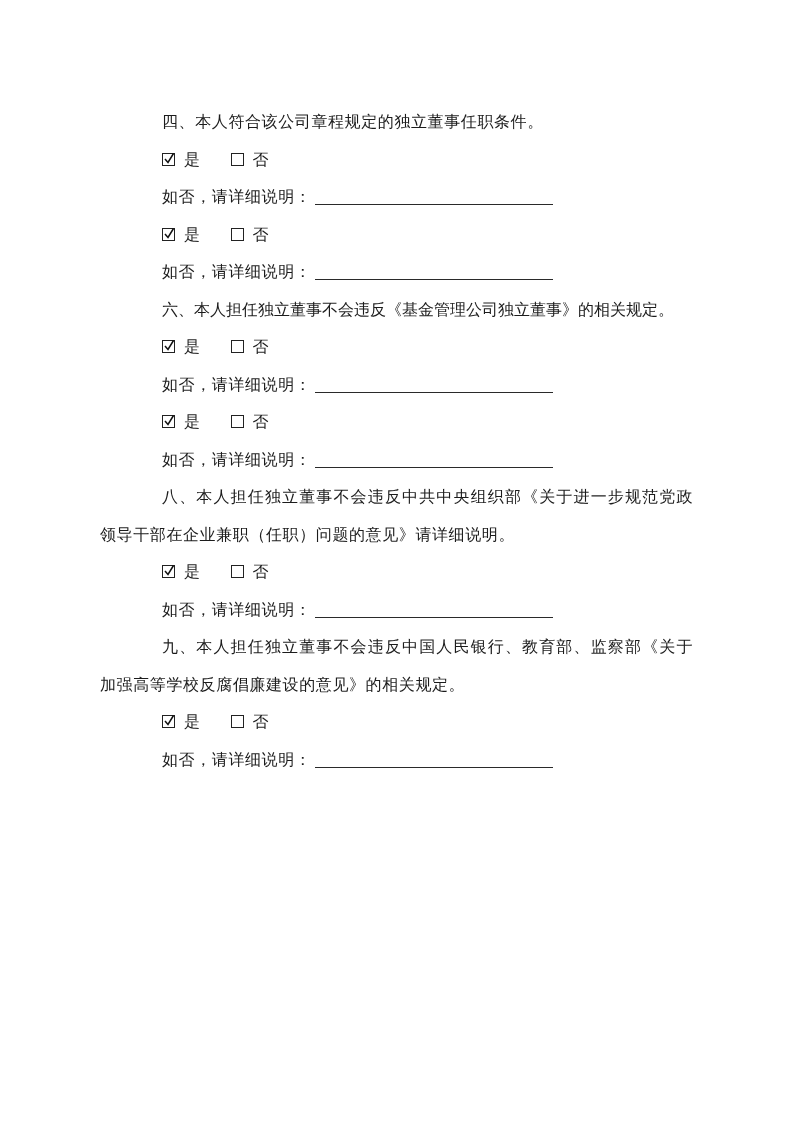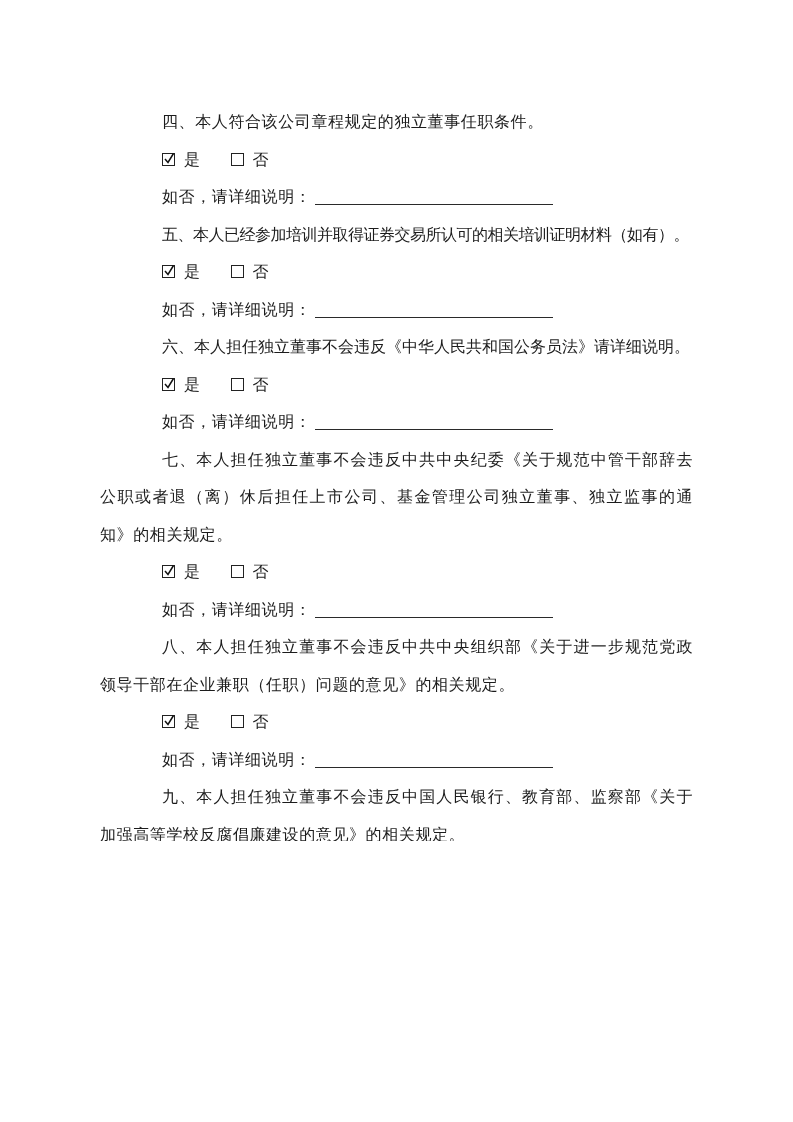--- a/index.html
+++ b/index.html
@@ -98,81 +98,79 @@
         </span>
         <span class="choice-label">否</span>
       </div>
       <div class="explain-row">
         <span class="prompt">如否，请详细说明：</span>
         <span class="blank-line"></span>
       </div>
     </div>
 
     <div class="item">
-      <p class="statement ls-n">五、本人已经参加培训并取得证券交易所认可的相关培训证明材料（如有）。</p>
-      <div class="choice-row">
-        <span class="checkbox checked">
-          <svg viewBox="0 0 12 12">
-              <path d="M2 6 L5 9.5 L10.5 0.5" stroke="#111" fill="none" stroke-width="1.5"></path>
-            </svg>
-        </span>
-        <span class="choice-label yes">是</span>
-        <span class="checkbox">
-          
-        </span>
-        <span class="choice-label">否</span>
-      </div>
-      <div class="explain-row">
-        <span class="prompt">如否，请详细说明：</span>
-        <span class="blank-line"></span>
-      </div>
-    </div>
-
-    <div class="item">
-      <p class="statement ls-0">六、本人担任独立董事不会违反《中华人民共和国公务员法》请详细说明。</p>
-      <div class="choice-row">
-        <span class="checkbox checked">
-          <svg viewBox="0 0 12 12">
-              <path d="M2 6 L5 9.5 L10.5 0.5" stroke="#111" fill="none" stroke-width="1.5"></path>
-            </svg>
-        </span>
-        <span class="choice-label yes">是</span>
-        <span class="checkbox">
-          
-        </span>
-        <span class="choice-label">否</span>
-      </div>
-      <div class="explain-row">
-        <span class="prompt">如否，请详细说明：</span>
-        <span class="blank-line"></span>
-      </div>
-    </div>
-
-    <div class="item">
-      <p class="statement">七、本人担任独立董事不会违反中共中央纪委《关于规范中管干部辞去公职或者退（离）休后担任上市公司、基金管理公司独立董事、独立监事的通知》的相关规定。</p>
-      <div class="choice-row">
-        <span class="checkbox checked">
-          <svg viewBox="0 0 12 12">
-              <path d="M2 6 L5 9.5 L10.5 0.5" stroke="#111" fill="none" stroke-width="1.5"></path>
-            </svg>
-        </span>
-        <span class="choice-label yes">是</span>
-        <span class="checkbox">
-          
-        </span>
-        <span class="choice-label">否</span>
-      </div>
-      <div class="explain-row">
-        <span class="prompt">如否，请详细说明：</span>
-        <span class="blank-line"></span>
-      </div>
-    </div>
-
-    <div class="item">
-      <p class="statement">八、本人担任独立董事不会违反中共中央组织部《关于进一步规范党政领导干部在企业兼职（任职）问题的意见》的相关规定。</p>
+      <div class="choice-row">
+        <span class="checkbox checked">
+          <svg viewBox="0 0 12 12">
+              <path d="M2 6 L5 9.5 L10.5 0.5" stroke="#111" fill="none" stroke-width="1.5"></path>
+            </svg>
+        </span>
+        <span class="choice-label yes">是</span>
+        <span class="checkbox">
+          
+        </span>
+        <span class="choice-label">否</span>
+      </div>
+      <div class="explain-row">
+        <span class="prompt">如否，请详细说明：</span>
+        <span class="blank-line"></span>
+      </div>
+    </div>
+
+    <div class="item">
+      <p class="statement ls-0">六、本人担任独立董事不会违反《基金管理公司独立董事》的相关规定。</p>
+      <div class="choice-row">
+        <span class="checkbox checked">
+          <svg viewBox="0 0 12 12">
+              <path d="M2 6 L5 9.5 L10.5 0.5" stroke="#111" fill="none" stroke-width="1.5"></path>
+            </svg>
+        </span>
+        <span class="choice-label yes">是</span>
+        <span class="checkbox">
+          
+        </span>
+        <span class="choice-label">否</span>
+      </div>
+      <div class="explain-row">
+        <span class="prompt">如否，请详细说明：</span>
+        <span class="blank-line"></span>
+      </div>
+    </div>
+
+    <div class="item">
+      <div class="choice-row">
+        <span class="checkbox checked">
+          <svg viewBox="0 0 12 12">
+              <path d="M2 6 L5 9.5 L10.5 0.5" stroke="#111" fill="none" stroke-width="1.5"></path>
+            </svg>
+        </span>
+        <span class="choice-label yes">是</span>
+        <span class="checkbox">
+          
+        </span>
+        <span class="choice-label">否</span>
+      </div>
+      <div class="explain-row">
+        <span class="prompt">如否，请详细说明：</span>
+        <span class="blank-line"></span>
+      </div>
+    </div>
+
+    <div class="item">
+      <p class="statement">八、本人担任独立董事不会违反中共中央组织部《关于进一步规范党政领导干部在企业兼职（任职）问题的意见》请详细说明。</p>
       <div class="choice-row">
         <span class="checkbox checked">
           <svg viewBox="0 0 12 12">
               <path d="M2 6 L5 9.5 L10.5 0.5" stroke="#111" fill="none" stroke-width="1.5"></path>
             </svg>
         </span>
         <span class="choice-label yes">是</span>
         <span class="checkbox">
           
         </span>

